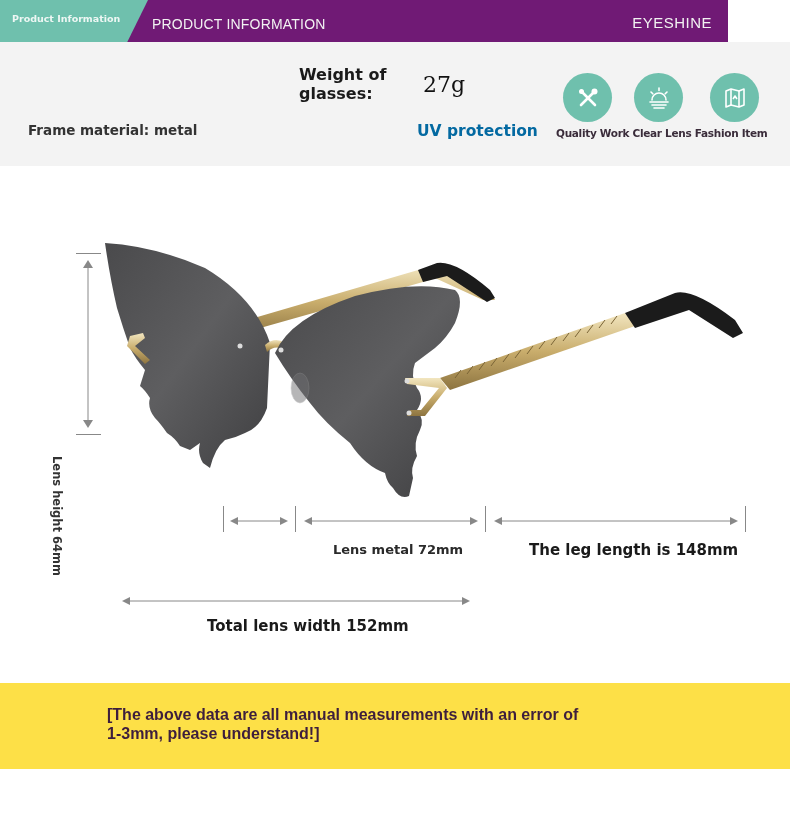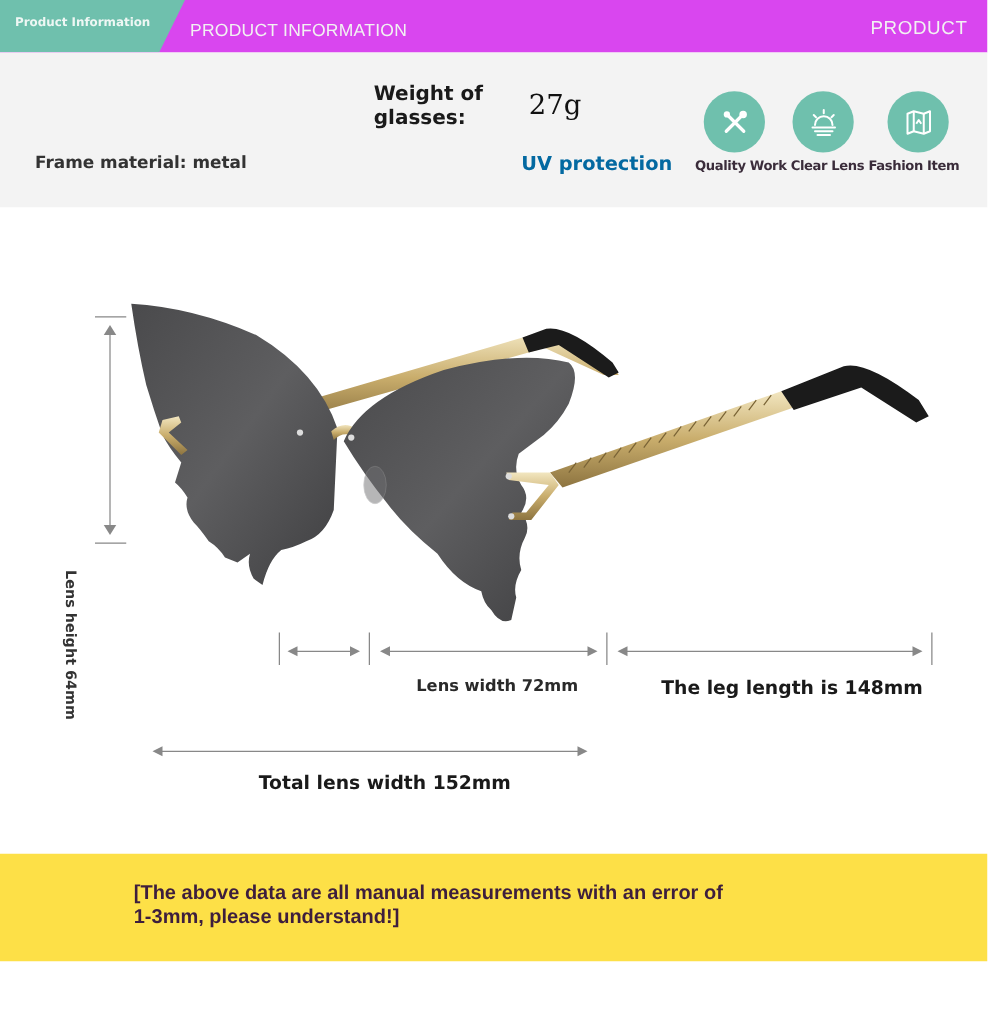--- a/index.html
+++ b/index.html
@@ -1,20 +1,20 @@
 <!DOCTYPE html>
 <html><head>
 <meta charset="utf-8">
 <style>
   * { margin: 0; padding: 0; box-sizing: border-box; }
   html, body { width: 790px; height: 826px; background: #ffffff; overflow: hidden; }
   body { position: relative; font-family: "DejaVu Sans", "Liberation Sans", sans-serif; color: #1c1c1c; }
 
   
-  .header { position: absolute; left: 0; top: 0; width: 790px; height: 42px; background: #d946ef; }
+  .header { position: absolute; left: 0; top: 0; width: 728px; height: 42px; background: #701a75; }
   .header .tag { position: absolute; left: 0; top: 0; width: 148px; height: 42px; background: #6fc0ad;
     clip-path: polygon(0 0, 100% 0, 86% 100%, 0 100%); }
   .header .tag span { position: absolute; left: 12px; top: 13px; font-size: 9.5px; font-weight: bold; color: #eef7f4; letter-spacing: 0; }
   .header .title { position: absolute; left: 152px; top: 16px; font-size: 14px; color: #f2f2f2; font-family: "Liberation Sans", sans-serif; letter-spacing: 0.2px; }
   .header .brand { position: absolute; right: 16px; top: 14px; font-size: 15px; color: #f2f2f2; font-family: "Liberation Sans", sans-serif; letter-spacing: 0.5px; }
 
   
   .info { position: absolute; left: 0; top: 42px; width: 790px; height: 124px; background: #f3f3f3; }
   .info .frame { position: absolute; left: 28px; top: 80px; font-size: 13.5px; font-weight: bold; color: #333; }
   .info .lbl { position: absolute; font-size: 16px; font-weight: bold; color: #1a1a1a; line-height: 19px; }
@@ -43,21 +43,21 @@
   .note p { position: absolute; left: 107px; top: 22px; width: 560px; font-size: 16px; font-weight: bold; color: #3d1e3d; line-height: 19px; font-family: "Liberation Sans", sans-serif; }
 </style>
 </head>
 <body>
 
 <div class="header">
   <div class="tag">
     <span>Product Information</span>
   </div>
   <div class="title">PRODUCT INFORMATION</div>
-  <div class="brand">PRODUCT</div>
+  <div class="brand">EYESHINE</div>
 </div>
 
 <div class="info">
   <div class="frame">Frame material: metal</div>
 
   <div class="lbl w">
     <div>Weight of</div>
     <div>glasses:</div>
   </div>
   <div class="val-weight">27g</div>
@@ -170,21 +170,21 @@
     <path d="M10 2 L2 6 L10 10 Z" fill="#888"></path>
     <path d="M238 2 L246 6 L238 10 Z" fill="#888"></path>
   </svg>
 
   <svg style="position:absolute; left:120px; top:429px; width:352px; height:12px;">
     <line x1="4" y1="6" x2="348" y2="6" stroke="#888" stroke-width="1"></line>
     <path d="M10 2 L2 6 L10 10 Z" fill="#888"></path>
     <path d="M342 2 L350 6 L342 10 Z" fill="#888"></path>
   </svg>
 
-  <div class="dim-text" style="left:333px; top:376px; font-size:13px; color:#2a2a2a;">Lens width 72mm</div>
+  <div class="dim-text" style="left:333px; top:376px; font-size:13px; color:#2a2a2a;">Lens metal 72mm</div>
   <div class="dim-text" style="left:529px; top:375px; font-size:15px;">The leg length is 148mm</div>
   <div class="dim-text" style="left:207px; top:451px; font-size:15px;">Total lens width 152mm</div>
 </div>
 
 <div class="note">
   <p>
     <span>[The above data are all manual measurements with an error of</span><br>
     <span>1-3mm, please understand!]</span>
   </p>
 </div>

